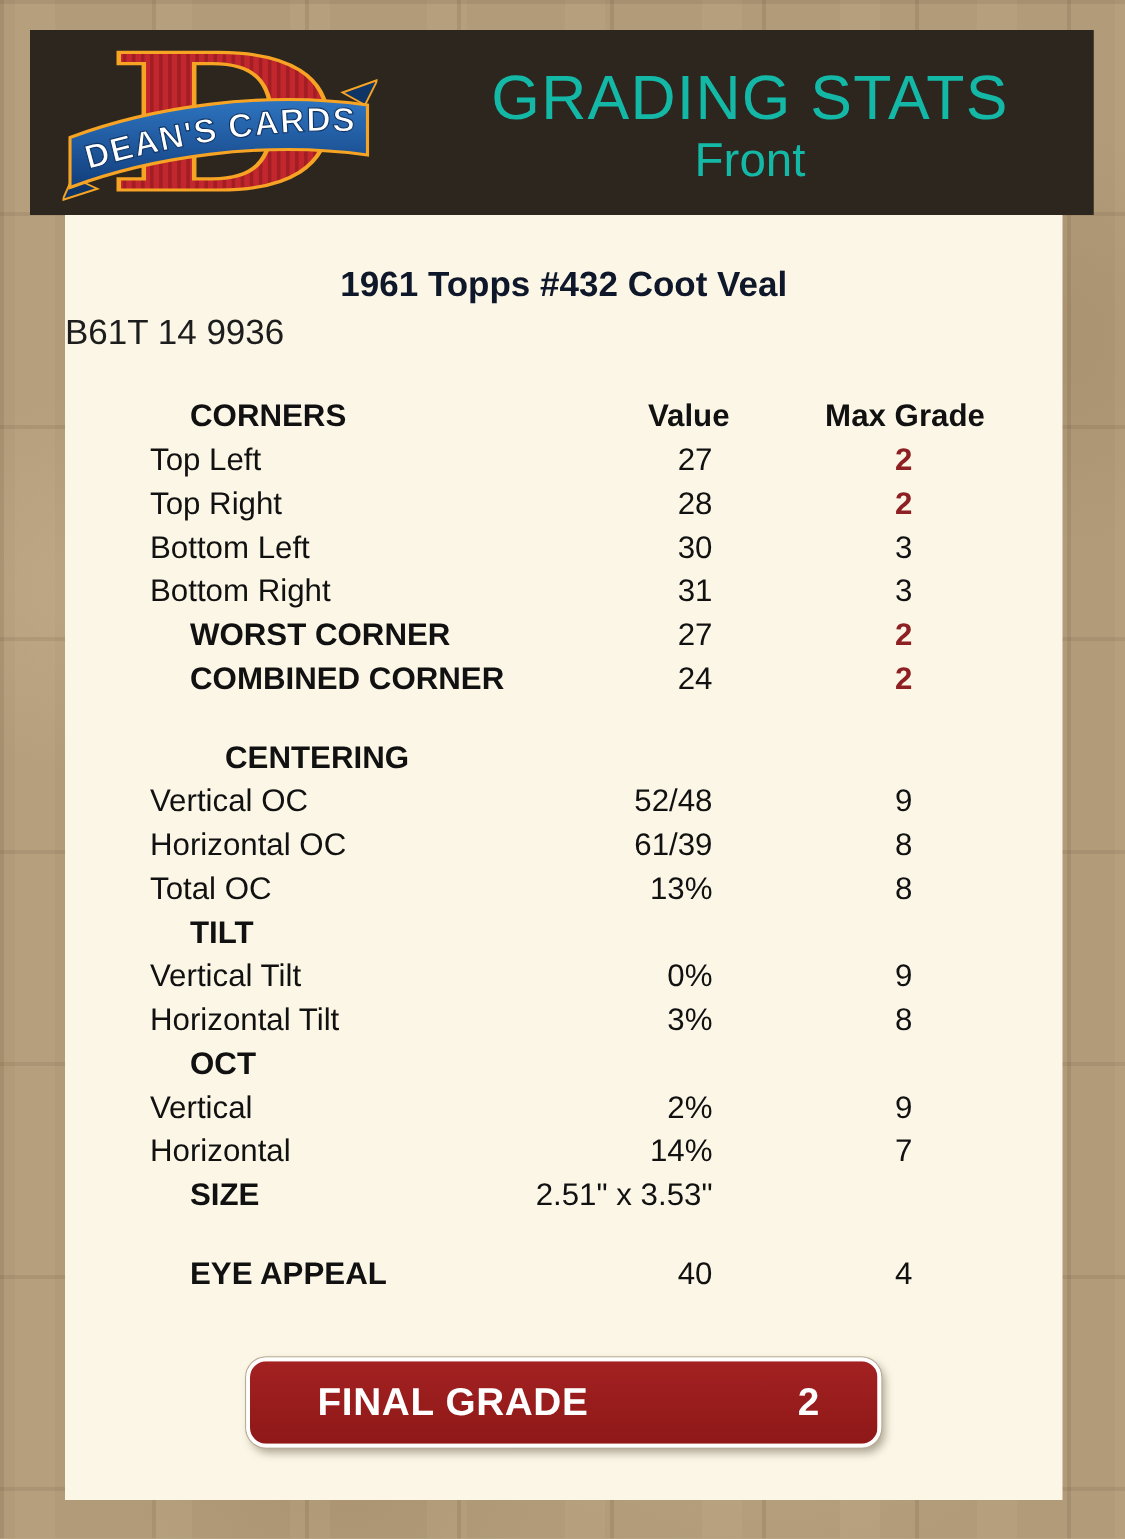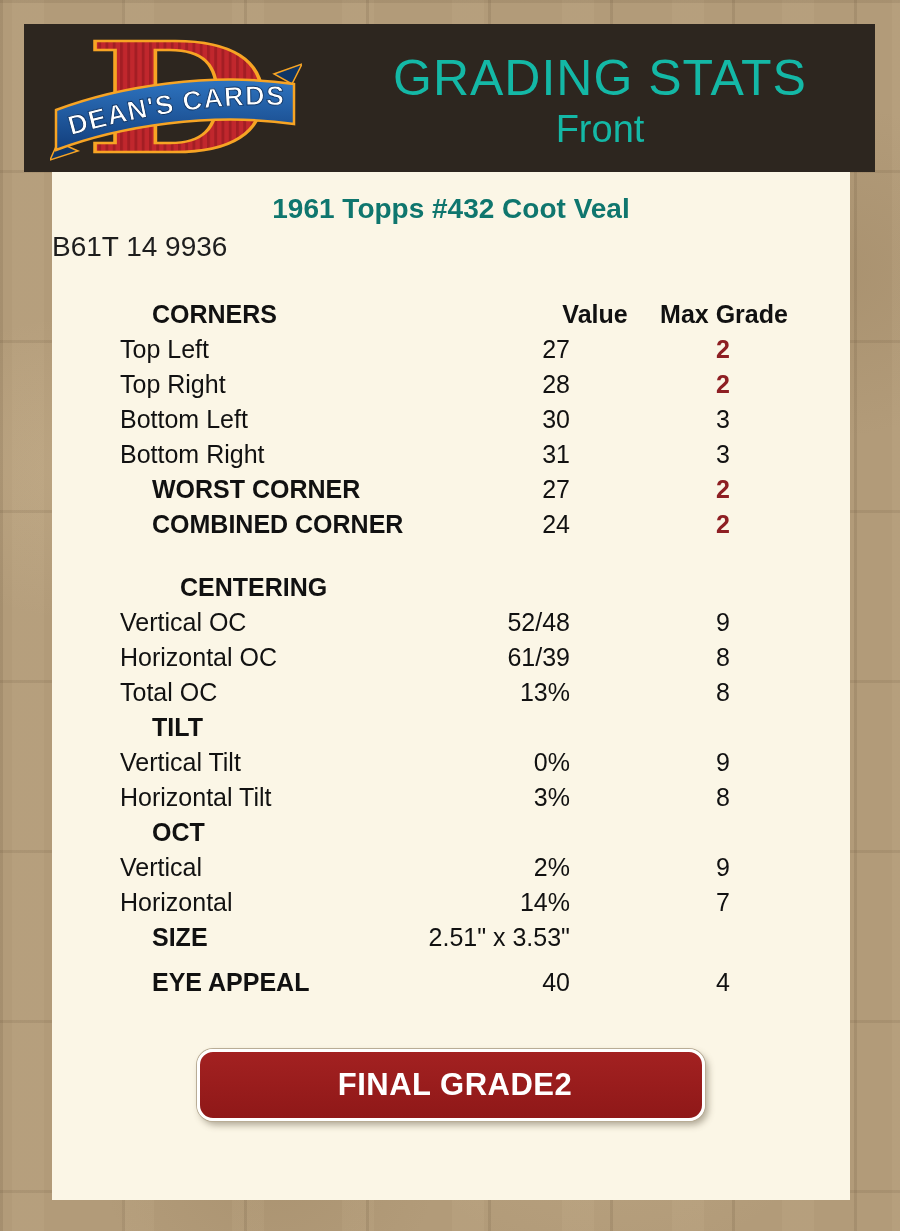--- a/index.html
+++ b/index.html
@@ -19,41 +19,41 @@
       radial-gradient(ellipse 240px 200px at 30% 95%, rgba(138,113,78,0.18), rgba(0,0,0,0) 70%);
   }
 
   .header{position:absolute;left:24px;top:24px;width:851px;height:148px;background:#2D261F;}
   .logo{position:absolute;left:26px;top:4px;}
   .titles{position:absolute;left:330px;top:26px;width:492px;text-align:center;color:#14b8a6;}
   .title{font-size:50px;line-height:56px;font-weight:normal;letter-spacing:1px;}
   .subtitle{font-size:38px;line-height:46px;font-weight:normal;}
 
   .panel{position:absolute;left:52px;top:172px;width:798px;height:1028px;background:#FBF6E6;}
-  .card-title{margin:18px 0 0;text-align:center;font-size:28px;line-height:38px;font-weight:bold;color:#0f766e;}
+  .card-title{margin:37px 0 0;text-align:center;font-size:28px;line-height:38px;font-weight:bold;color:#0f172a;}
   .card-code{font-size:28px;line-height:38px;color:#1d1d1d;}
 
   .stats{position:relative;margin-top:31px;}
   .row{position:relative;height:35px;line-height:35px;font-size:25px;color:#111;}
   .row.gap16{margin-top:28px;padding-left:28px;}
-  .row.gap18{margin-top:10px;}
+  .row.gap18{margin-top:28px;}
   .lbl{display:inline-block;padding-left:100px;white-space:nowrap;}
   .lbl.ind{padding-left:68px;}
   .lbl.b{font-weight:bold;text-align:center;}
   .val{position:absolute;top:0;left:518px;transform:translateX(-100%);white-space:nowrap;}
   .grade{position:absolute;top:0;left:671px;transform:translateX(-50%);}
   .grade.red{color:#8E1F23;font-weight:bold;}
-  .hval{position:absolute;top:0;left:499px;transform:translateX(-50%);font-weight:bold;white-space:nowrap;margin-left:44px;}
+  .hval{position:absolute;top:0;left:499px;transform:translateX(-50%);font-weight:bold;white-space:nowrap;}
   .hgrade{position:absolute;top:0;left:672px;transform:translateX(-50%);font-weight:bold;white-space:nowrap;}
 
   .final-btn{position:relative;box-sizing:border-box;margin:49px auto 0;width:508px;height:72px;
     background:linear-gradient(#A32121,#8F1818);
     border:3px solid #ffffff;border-radius:16px;
     box-shadow:0 0 0 1px #b9ad96, 3px 4px 7px rgba(82,70,50,0.45);
-    display:flex;align-items:center;justify-content:center;
+    display:flex;align-items:center;justify-content:space-between;
     padding:0 46px 0 54px;color:#fff;font-size:31px;font-weight:bold;letter-spacing:0.5px;}
 </style>
 </head>
 <body>
 
 <div class="page">
   <div class="collage"></div>
 
   <div class="header">
     <div class="logo">

